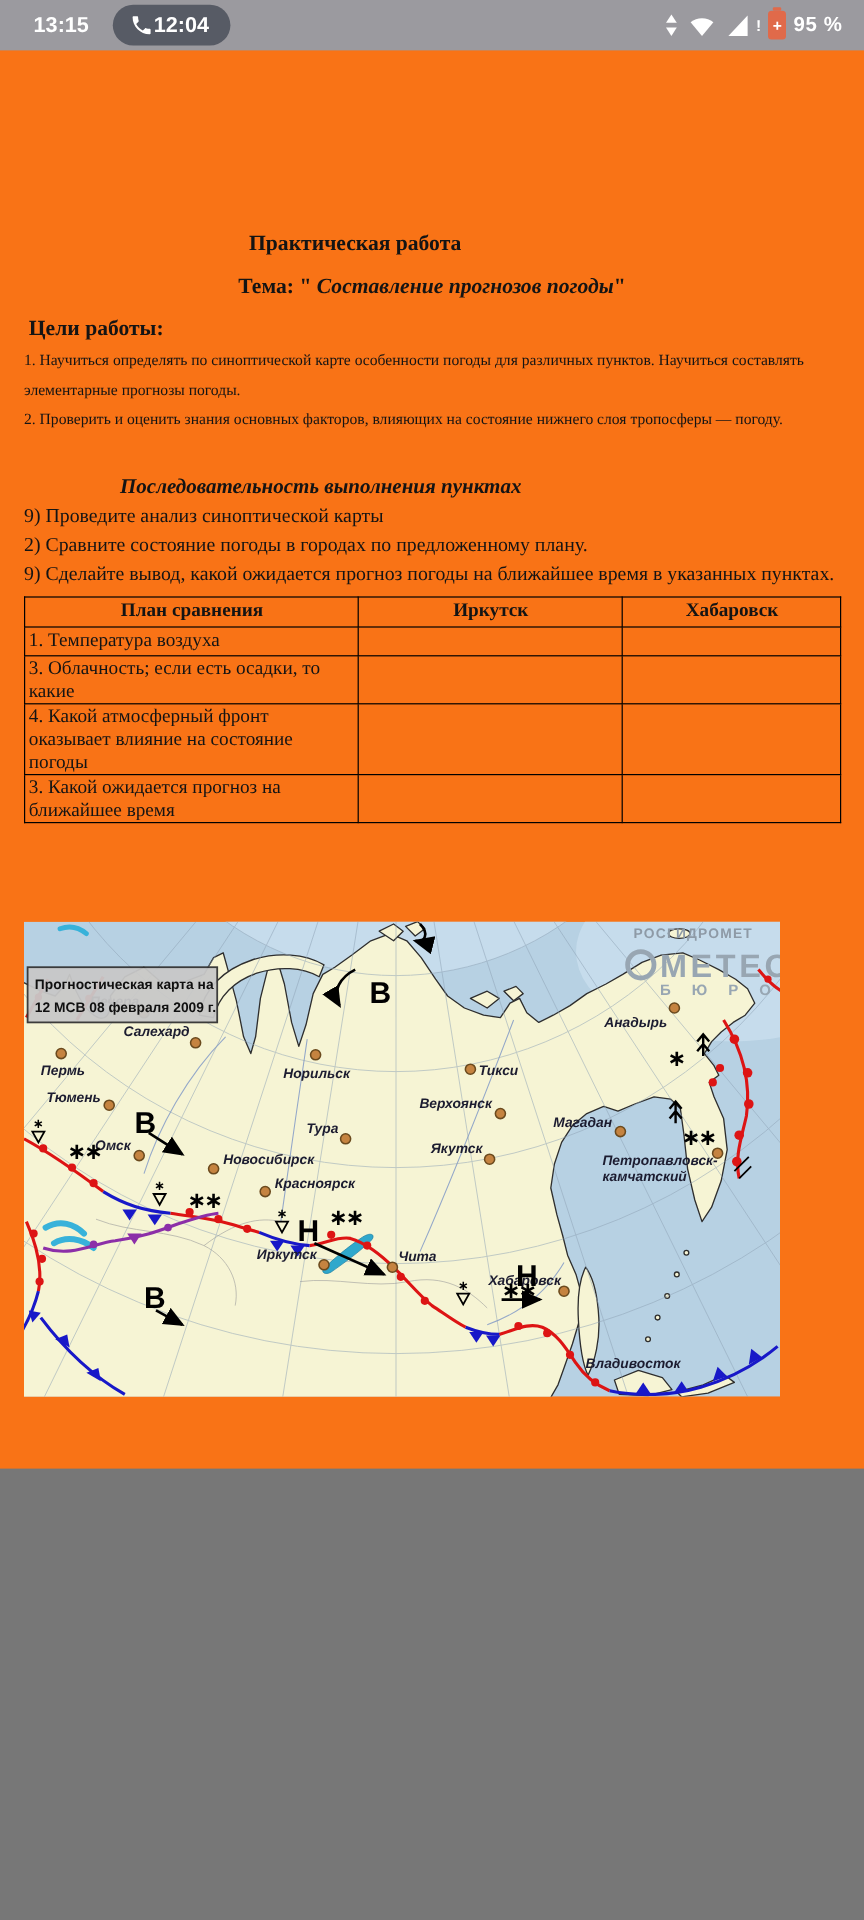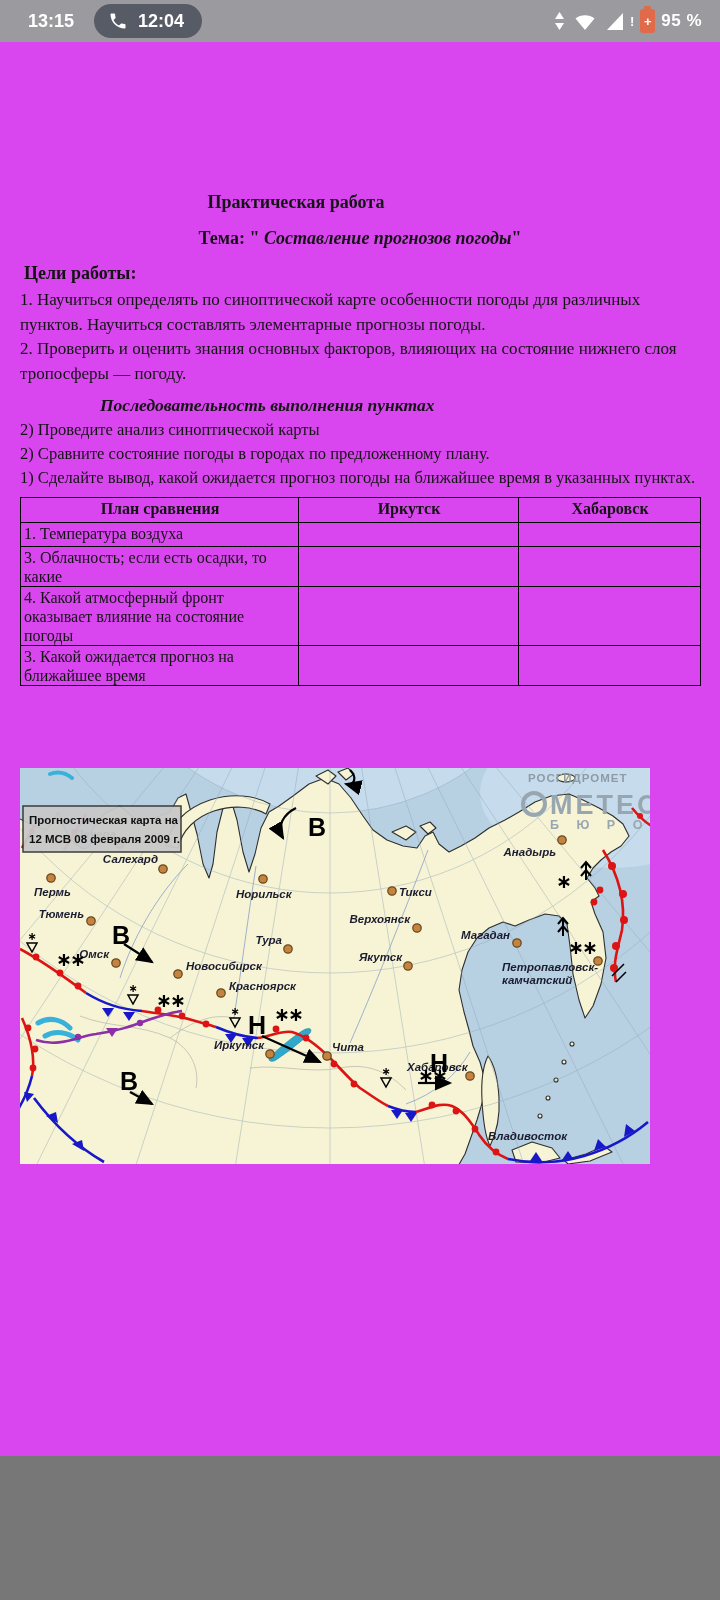--- a/index.html
+++ b/index.html
@@ -1,38 +1,38 @@
 <!DOCTYPE html>
 <html><head>
 <meta charset="utf-8">
 <style>
   html,body{margin:0;padding:0;background:#777;}
-  .screen{position:relative;width:720px;height:1456px;background:#d946ef;overflow:hidden;
+  .screen{position:relative;width:720px;height:1224px;background:#f97316;overflow:hidden;
           font-family:"Liberation Serif", serif;color:#141414;}
   
   .status-bar{position:absolute;left:0;top:0;width:720px;height:42px;background:#9b9a9f;
               display:flex;align-items:center;font-family:"Liberation Sans", sans-serif;color:#fff;}
   .sb-time{margin-left:28px;font-size:18px;font-weight:bold;}
   .sb-chip{margin-left:20px;height:34px;border-radius:18px;background:#575b65;display:flex;
-           align-items:center;padding:0 18px 0 14px;gap:10px;}
+           align-items:center;padding:0 18px 0 14px;}
   .sb-chip-time{font-size:18px;font-weight:bold;}
   .sb-right{margin-left:auto;margin-right:18px;display:flex;align-items:center;gap:6px;}
   .sb-batt{width:15px;height:24px;background:#e06a4a;border-radius:3px;position:relative;
            display:flex;align-items:center;justify-content:center;color:#fff;font-size:13px;font-weight:bold;}
   .sb-batt::before{content:"";position:absolute;top:-3px;left:4px;width:7px;height:3px;background:#e06a4a;border-radius:1px;}
   .sb-pct{font-size:17px;font-weight:bold;letter-spacing:.5px;}
   .sb-excl{font-size:13px;font-weight:bold;margin-left:-4px;}
   
   .doc-title{position:absolute;top:192px;left:0;width:592px;text-align:center;
              font-size:18px;font-weight:bold;}
   .doc-theme{position:absolute;top:228px;left:70px;width:580px;text-align:center;
              font-size:18px;font-weight:bold;}
   .doc-theme .it{font-style:italic;}
   .goals-heading{position:absolute;top:263px;left:24px;font-size:18px;font-weight:bold;}
-  .goals-para{position:absolute;top:288px;left:20px;width:682px;font-size:17px;line-height:24.5px;}
+  .goals-para{position:absolute;top:288px;left:20px;width:682px;font-size:13px;line-height:24.5px;}
   .goals-para p{margin:0;}
   .seq-heading{position:absolute;top:395px;left:100px;font-size:17.5px;font-weight:bold;font-style:italic;}
   .seq-list{position:absolute;top:418px;left:20px;width:690px;font-size:16.5px;line-height:24px;}
   
   .cmp-table{position:absolute;top:497px;left:20px;width:668px;border-collapse:collapse;
              font-size:16px;table-layout:fixed;}
   .cmp-table th,.cmp-table td{border:1.5px solid #000;vertical-align:top;padding:1px 2px 0 3px;line-height:19px;}
   .cmp-table th{font-weight:bold;text-align:center;height:23px;}
   .col1{width:272px;}.col2{width:214px;}.col3{width:176px;}
   .r1 td{height:22px;}.r2 td{height:36px;}.r3 td{height:36px;}.r4 td{height:50px;}.r5 td{height:37px;}
@@ -99,23 +99,23 @@
     <div class="goals-heading">Цели работы:</div>
 
     <div class="goals-para">
       <p>1. Научиться определять по синоптической карте особенности погоды для различных пунктов. Научиться составлять элементарные прогнозы погоды.</p>
       <p>2. Проверить и оценить знания основных факторов, влияющих на состояние нижнего слоя тропосферы — погоду.</p>
     </div>
 
     <div class="seq-heading">Последовательность выполнения пунктах</div>
 
     <div class="seq-list">
-      <div>2) Проведите анализ синоптической карты</div>
+      <div>9) Проведите анализ синоптической карты</div>
       <div>2) Сравните состояние погоды в городах по предложенному плану.</div>
-      <div>1) Сделайте вывод, какой ожидается прогноз погоды на ближайшее время в указанных пунктах.</div>
+      <div>9) Сделайте вывод, какой ожидается прогноз погоды на ближайшее время в указанных пунктах.</div>
     </div>
 
     <table class="cmp-table">
       <tbody>
           <tr>
         <th class="col1">План сравнения</th>
         <th class="col2">Иркутск</th>
         <th class="col3">Хабаровск</th>
       </tr>
       <tr class="r1">

